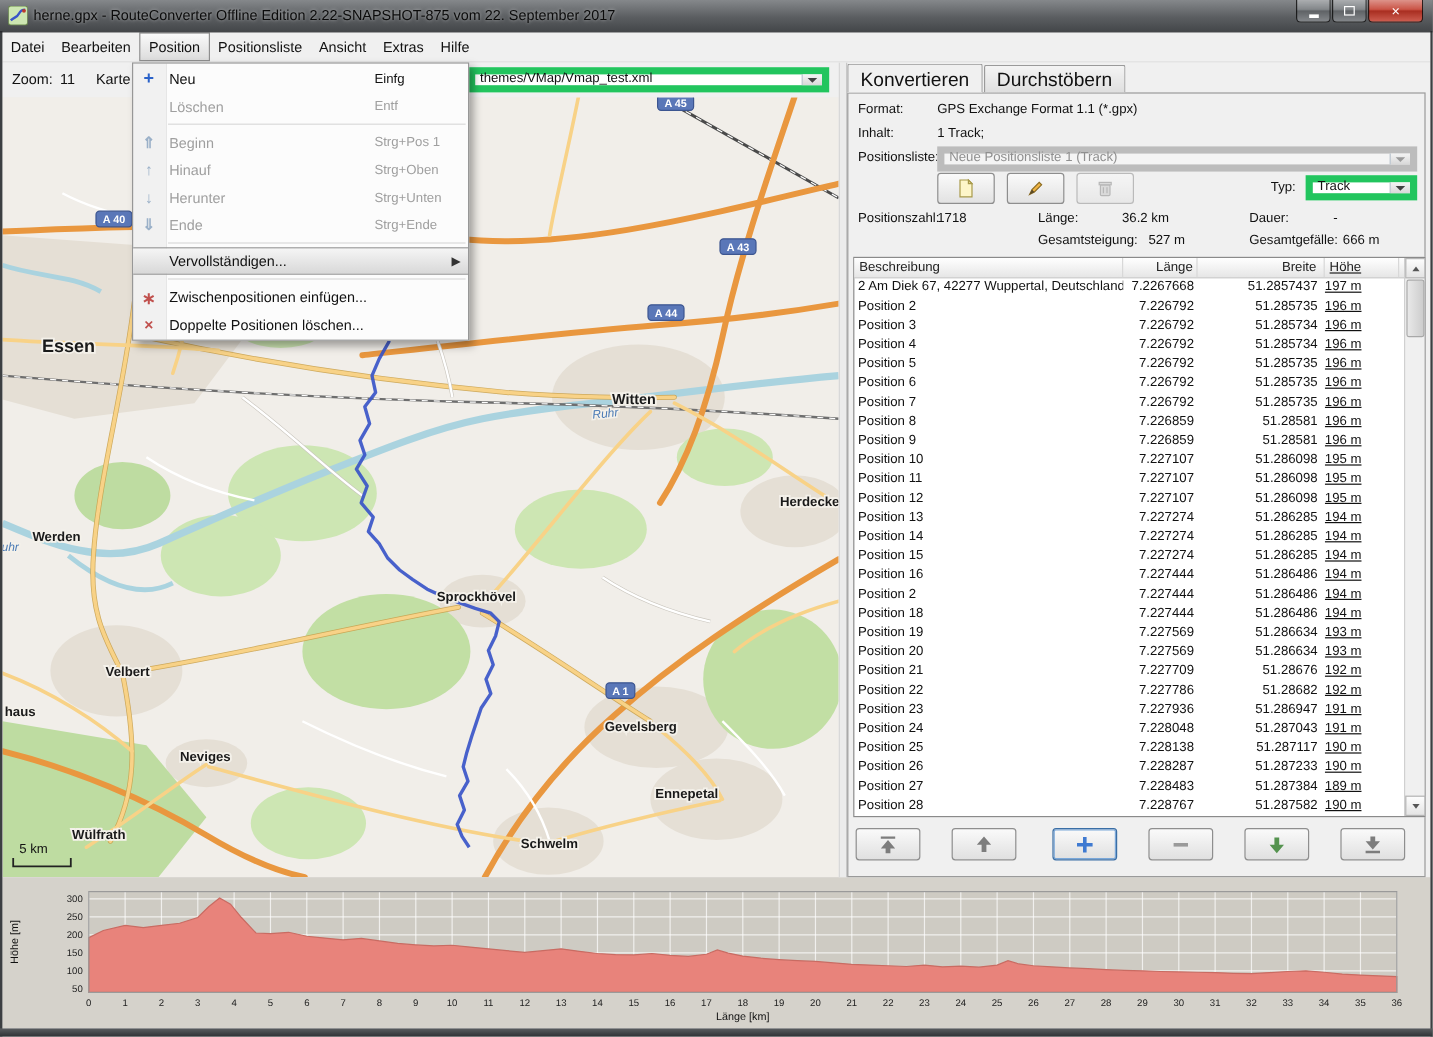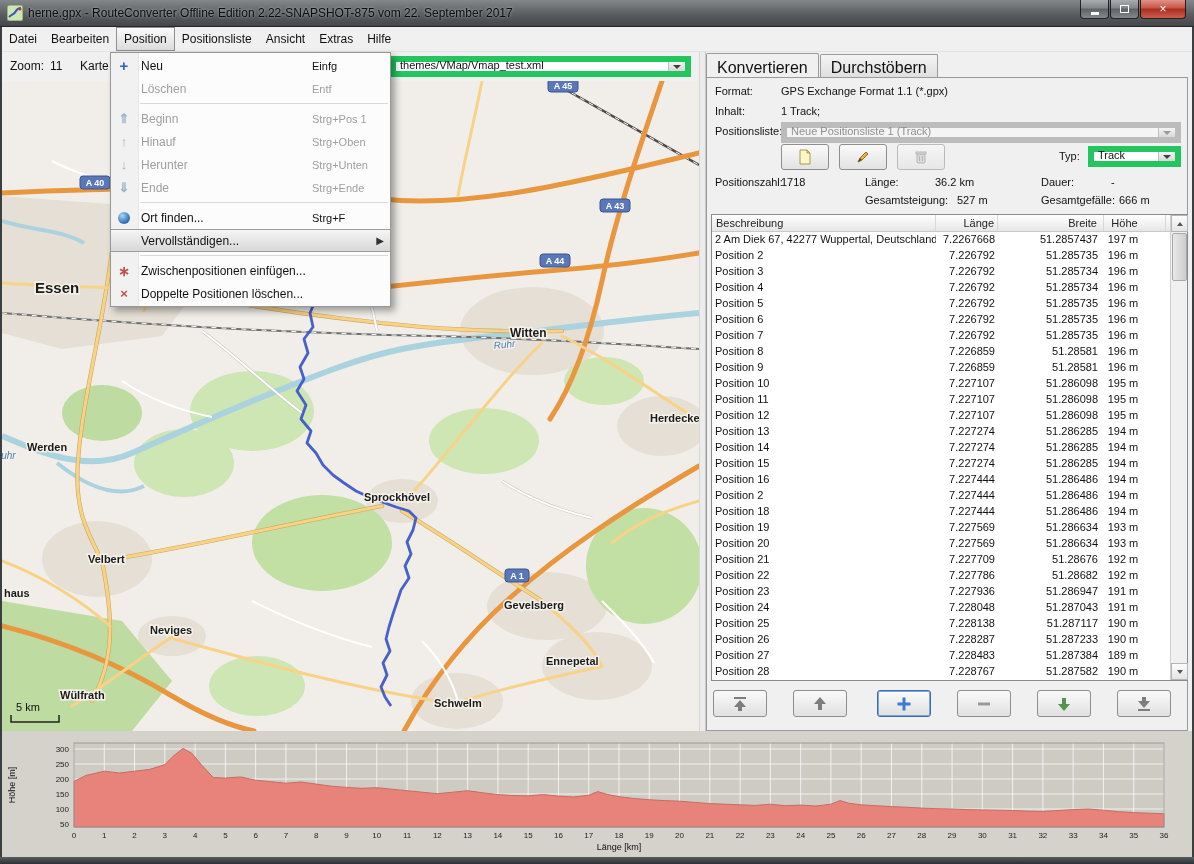--- a/index.html
+++ b/index.html
@@ -77,21 +77,21 @@
   .ptable { position:absolute; left:4px; top:136px; width:477px; height:467px; border:1px solid #8a8a8a; background:#fff; }
   .thead { position:absolute; left:0; top:0; width:458px; height:17px; display:flex;
     background:linear-gradient(#ffffff,#e6e6e6); border-bottom:1px solid #c9c9c9; }
   .th { font-size:11px; color:#222; padding:2px 0 0 4px; border-right:1px solid #d8d8d8; overflow:hidden; white-space:nowrap; }
   .tbody { position:absolute; left:0; top:17px; width:458px; height:448px; overflow:hidden; }
   .trow { display:flex; height:16px; }
   .tcell { font-size:11px; color:#111; white-space:nowrap; overflow:hidden; padding-top:1px; }
   .cell-desc { width:224px; padding-left:3px; }
   .cell-lon  { width:62px;  text-align:right; padding-right:3px; }
   .cell-lat  { width:106px; text-align:right; padding-right:6px; }
-  .cell-alt  { width:62px;  text-align:center; padding-right:24px; }
+  .cell-alt  { width:62px;  text-align:left; padding-right:24px;text-decoration:underline; }
   .th.cell-desc { padding-left:4px; }
   .vscroll { position:absolute; right:0; top:0; width:17px; height:465px; background:#f0f0f0; border-left:1px solid #d0d0d0; }
   .sb-btn { position:absolute; left:0; width:17px; height:17px; background:linear-gradient(#fdfdfd,#e4e4e4);
     border:1px solid #b5b5b5; display:flex; align-items:center; justify-content:center; }
   .sb-btn.up { top:0; } .sb-btn.down { bottom:0; }
   .sb-thumb { position:absolute; left:1px; top:18px; width:15px; height:48px; background:linear-gradient(90deg,#e8e8e8,#cdcdcd);
     border:1px solid #a8a8a8; border-radius:2px; }
 
   
   .nav-btn { position:absolute; top:612px; width:54px; height:27px; border:1px solid #8e8e8e; border-radius:3px;
@@ -602,25 +602,20 @@
         <span class="mi-icon move-down-icon">↓</span>
         <span class="mi-label">Herunter</span>
         <span class="mi-short">Strg+Unten</span>
       </div>
       <div class="menu-item disabled">
         <span class="mi-icon move-bottom-icon">⇓</span>
         <span class="mi-label">Ende</span>
         <span class="mi-short">Strg+Ende</span>
       </div>
       <div class="menu-sep"></div>
-      <div class="menu-item">
-        <span class="mi-icon globe-icon"></span>
-        <span class="mi-label">Ort finden...</span>
-        <span class="mi-short">Strg+F</span>
-      </div>
       <div class="menu-item hl">
         <span class="mi-icon "></span>
         <span class="mi-label">Vervollständigen...</span>
         <span class="mi-short"></span>
         <span class="mi-sub">▶</span>
       </div>
       <div class="menu-sep"></div>
       <div class="menu-item">
         <span class="mi-icon insert-icon">∗</span>
         <span class="mi-label">Zwischenpositionen einfügen...</span>

